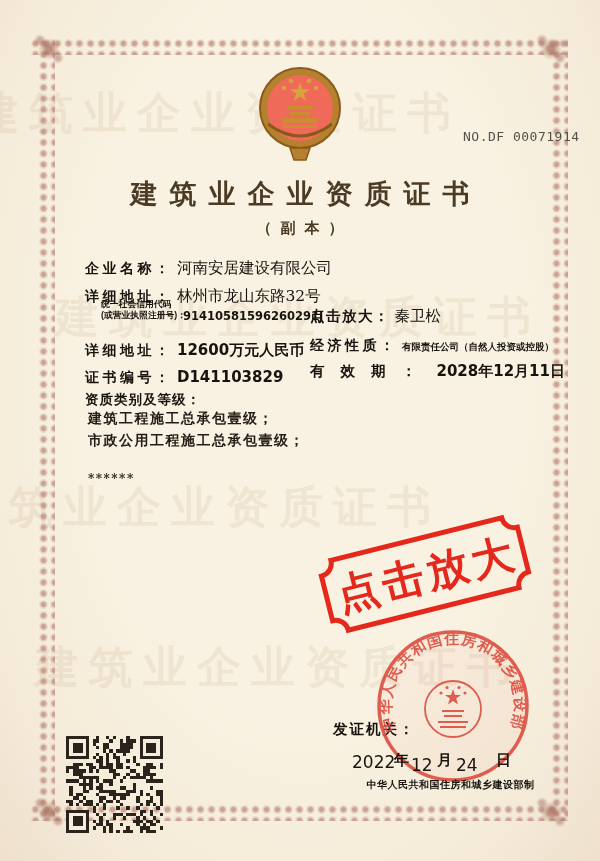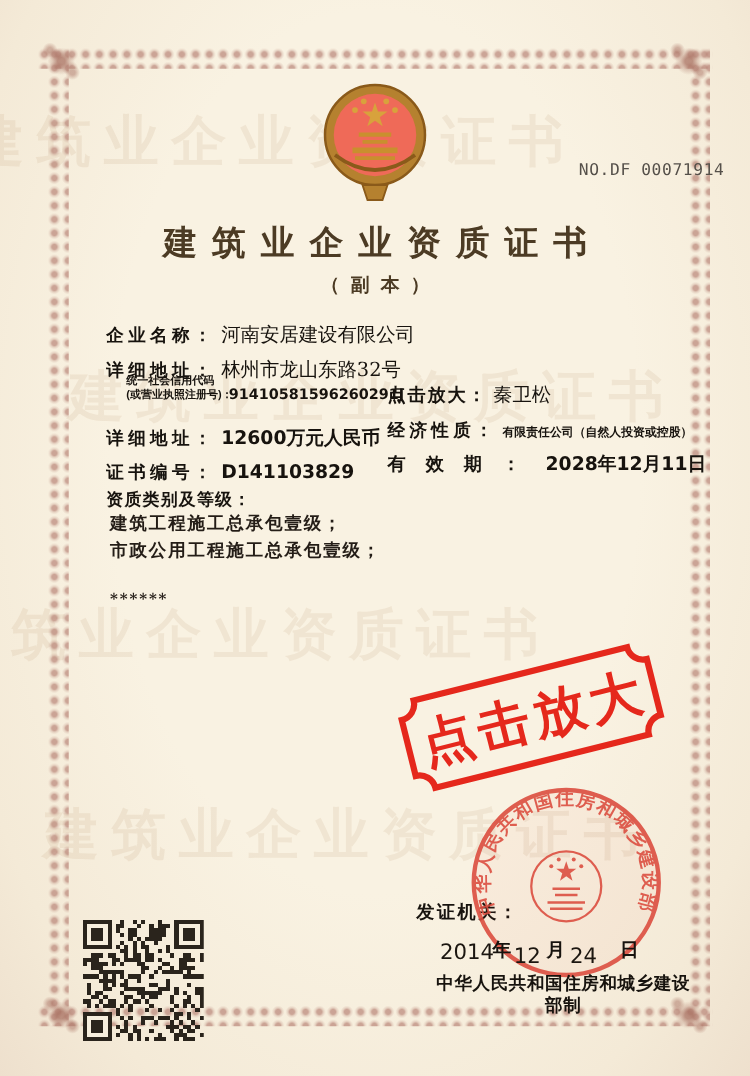--- a/index.html
+++ b/index.html
@@ -51,21 +51,21 @@
     font-size:42px;font-weight:bold;color:#e5281c;letter-spacing:4px;text-indent:4px;}
   
   .qr{position:absolute;left:66px;top:736px;}
   .issuer{position:absolute;left:333px;top:720px;font-size:14.5px;font-weight:bold;
     color:#17130e;letter-spacing:2px;}
   .seal{position:absolute;left:374px;top:627px;opacity:0.9;}
   .dateline{position:absolute;top:750px;left:0;}
   .dnum{position:absolute;font-size:17px;color:#1b1archive610;color:#1b1610;font-family:"DejaVu Sans",sans-serif;}
   .dunit{position:absolute;font-size:15px;font-weight:bold;color:#17130e;}
   .madeby{position:absolute;left:348px;top:778px;width:205px;text-align:center;
-    font-size:14px;font-weight:bold;color:#17130e;letter-spacing:0.5px;}
+    font-size:10px;font-weight:bold;color:#17130e;letter-spacing:0.5px;}
   .footer{position:absolute;left:28px;top:842px;font-size:11.5px;font-weight:bold;color:#45413a;letter-spacing:0.3px;}
 </style>
 </head>
 <body>
 
 <div id="cert">
 
   <div class="wm" style="left:-25px;top:84px;">建筑业企业资质证书</div>
   <div class="wm" style="left:55px;top:288px;">建筑业企业资质证书</div>
   <div class="wm" style="left:-45px;top:478px;">建筑业企业资质证书</div>
@@ -447,21 +447,21 @@
     <circle cx="79" cy="82" r="28" fill="none" stroke="#dc4e40" stroke-width="1.8"></circle>
     <polygon points="79,62 81,68 87,68 82.2,71.6 84,77.6 79,74 74,77.6 75.8,71.6 71,68 77,68" fill="#dc4e40"></polygon>
     <circle cx="67" cy="66" r="1.6" fill="#dc4e40"></circle>
     <circle cx="73" cy="60.5" r="1.6" fill="#dc4e40"></circle>
     <circle cx="85" cy="60.5" r="1.6" fill="#dc4e40"></circle>
     <circle cx="91" cy="66" r="1.6" fill="#dc4e40"></circle>
     <path d="M68 84 H90 M70 89 H88 M64 95 H94 M66 100 H92" stroke="#dc4e40" stroke-width="2" fill="none"></path>
   </svg>
 
   <div class="dateline">
-    <span class="dnum" style="left:352px;top:2px;">2014</span>
+    <span class="dnum" style="left:352px;top:2px;">2022</span>
     <span class="dunit" style="left:394px;top:1px;">年</span>
     <span class="dnum" style="left:411px;top:5px;">12</span>
     <span class="dunit" style="left:437px;top:1px;">月</span>
     <span class="dnum" style="left:456px;top:5px;">24</span>
     <span class="dunit" style="left:496px;top:1px;">日</span>
   </div>
 
   <div class="madeby">中华人民共和国住房和城乡建设部制</div>
 
 </div>

